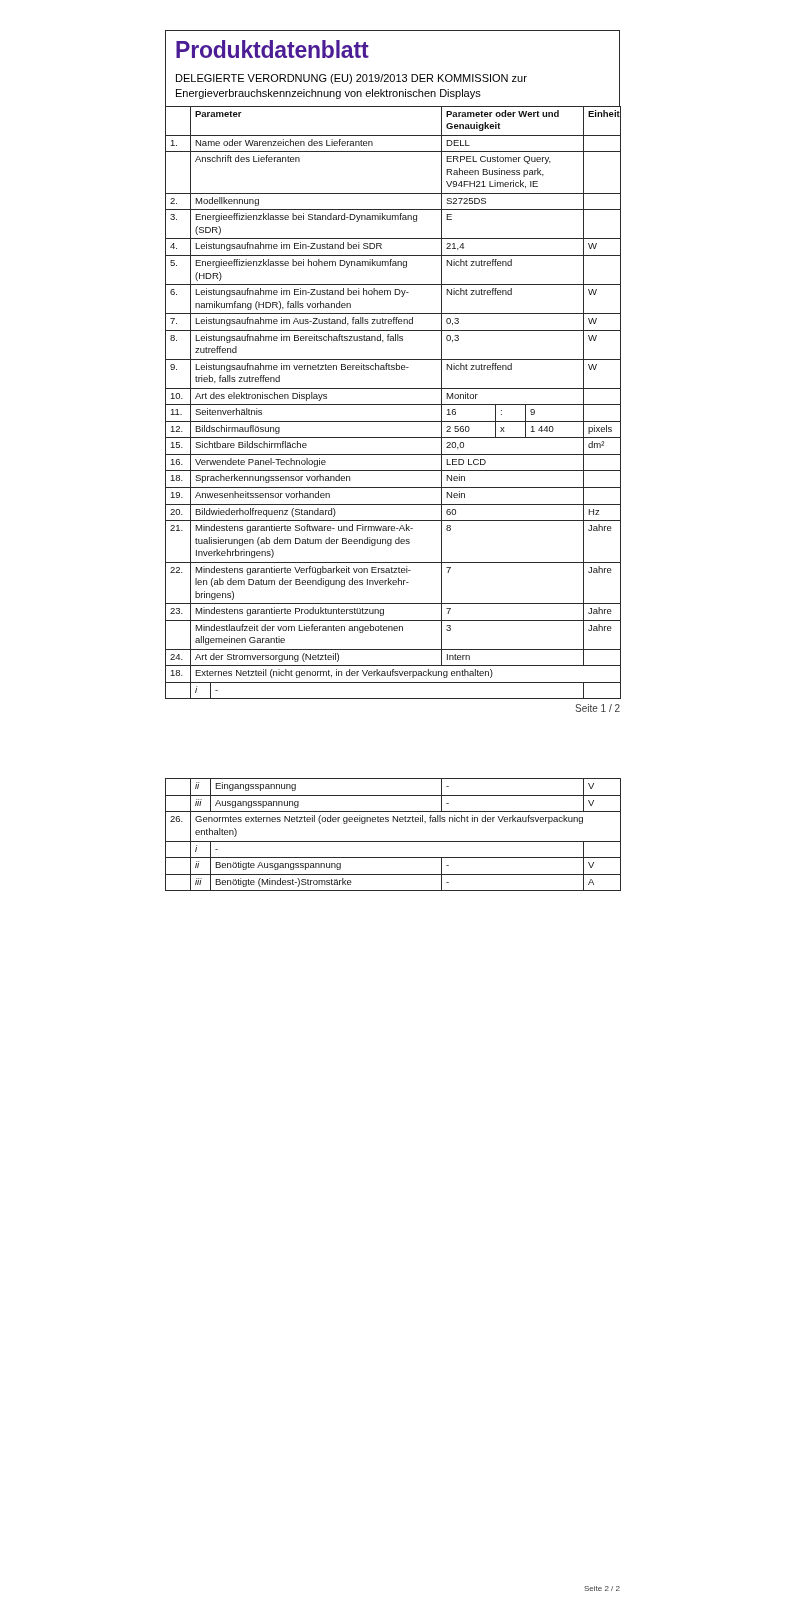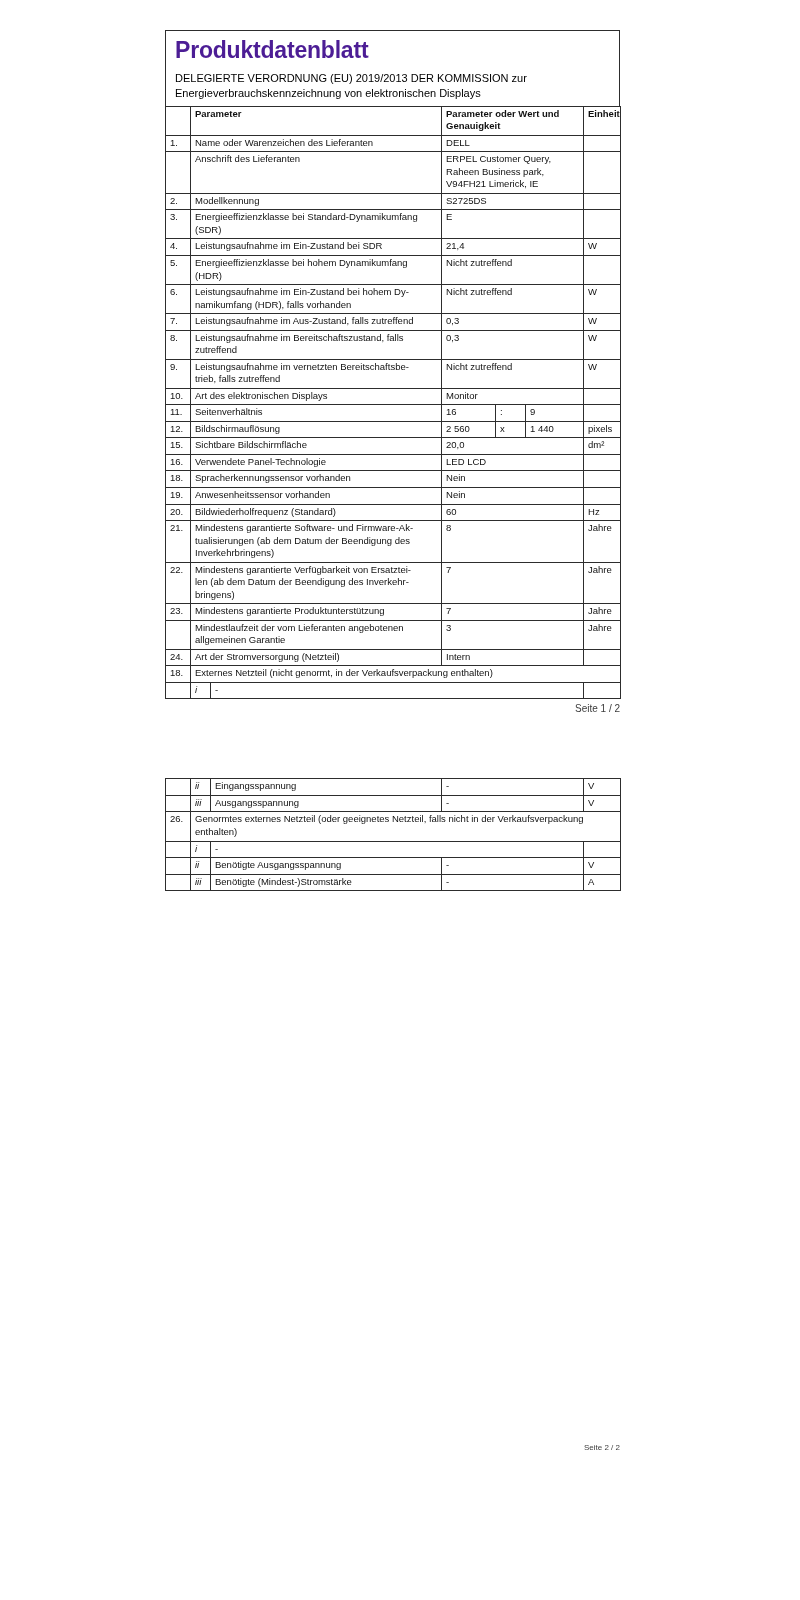--- a/index.html
+++ b/index.html
@@ -58,21 +58,21 @@
   .pre { white-space: pre-line; }
   .page-footer {
     margin-top: 4px;
     text-align: right;
     font-size: 10px;
     color: #3c3c3c;
   }
   .sheet2-gap { height: 64px; }
   .footer2 {
     position: absolute;
-    left: 165px; top: 1443px;
+    left: 165px; top: 1584px;
     width: 455px;
     text-align: right;
     font-size: 8px;
     color: #3c3c3c;
   }
 </style>
 </head>
 <body>
 
 <div class="sheet">

